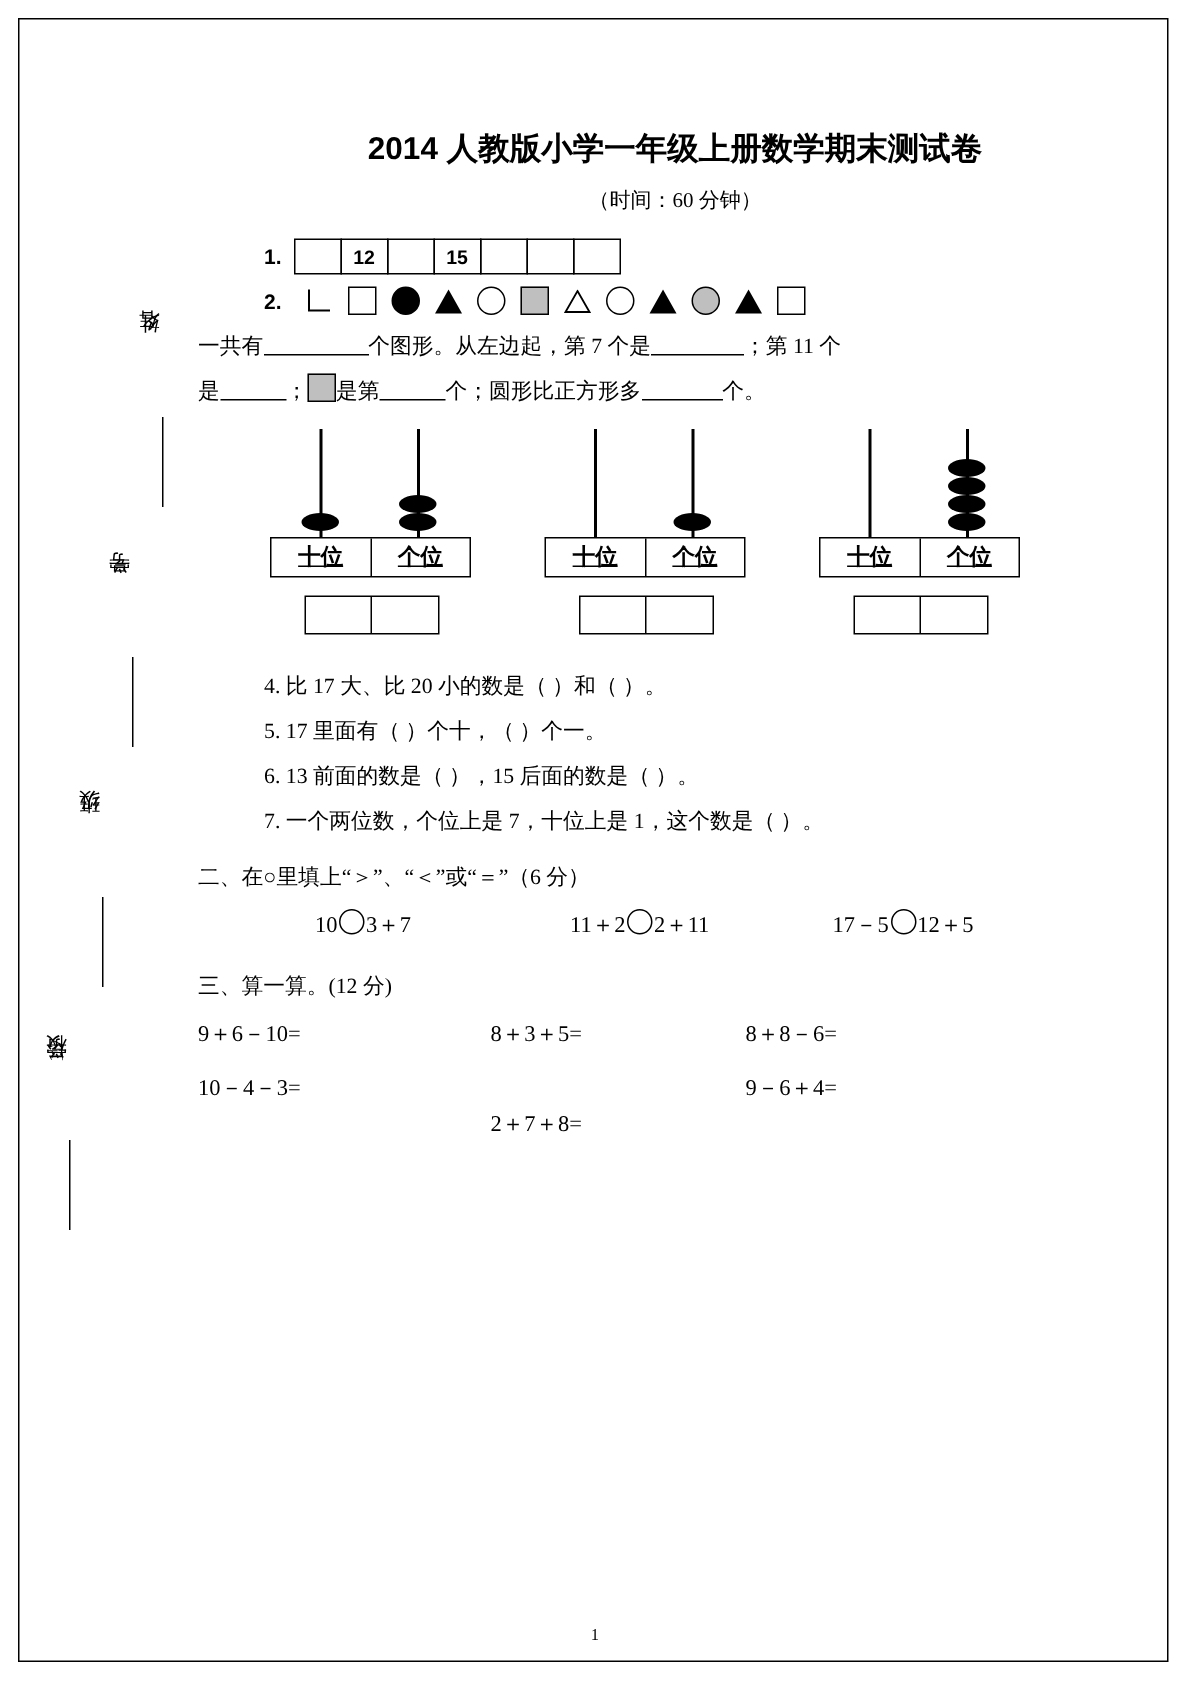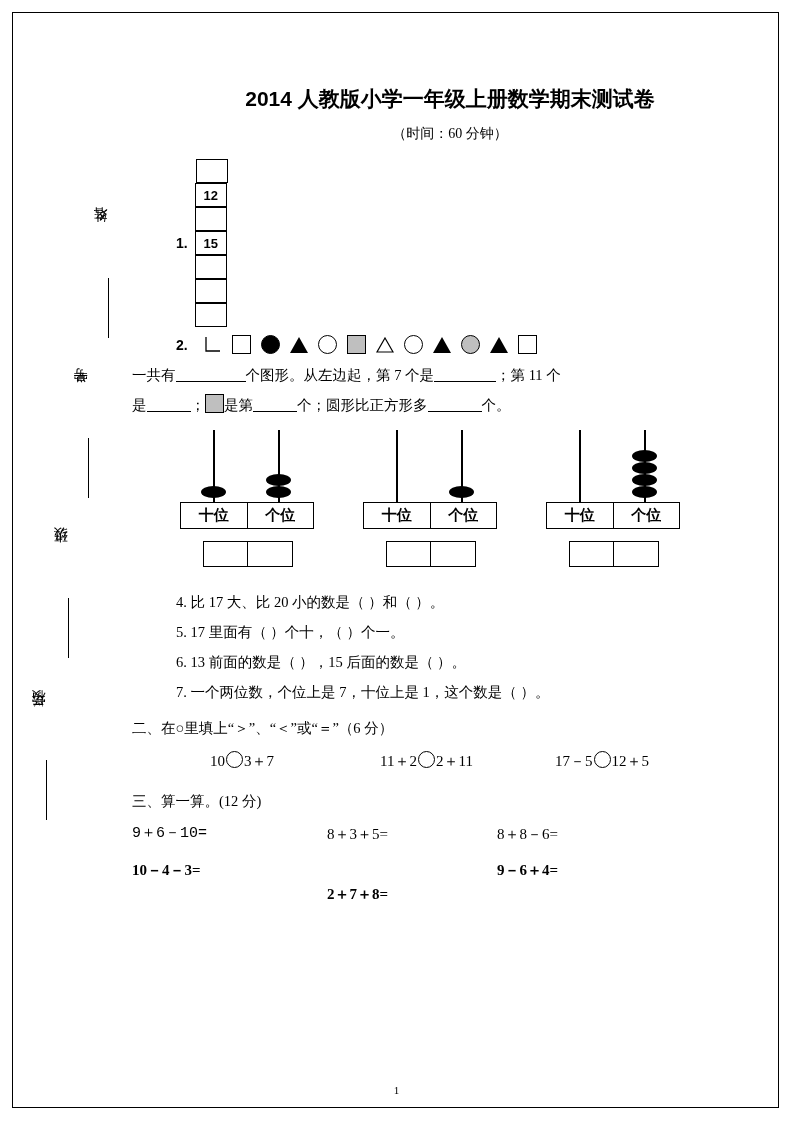--- a/index.html
+++ b/index.html
@@ -79,21 +79,21 @@
     display:flex;
     align-items:center;
     margin:10px 0 4px 26px;
   }
   .qnum{
     font-family:"Liberation Sans","DejaVu Sans",sans-serif;
     font-weight:bold;
     font-size:14px;
     margin-right:8px;
   }
-  .strip{ display:flex;flex-direction:column; }
+  .strip{ display:flex; }
   .cell{
     width:30px;height:22px;
     border:1px solid #000;
     margin-left:-1px;
     font-family:"Liberation Sans","DejaVu Sans",sans-serif;
     font-weight:bold;
     font-size:13px;
     display:flex;align-items:center;justify-content:center;
   }
   .cell:first-child{margin-left:0;}
@@ -152,20 +152,21 @@
     width:134px;
     box-sizing:border-box;
   }
   .place{
     flex:1;
     text-align:center;
     font-size:15px;
     font-weight:bold;
     padding:3px 0;
     font-family:"Liberation Serif","DejaVu Serif",serif;
+    text-decoration:underline;
   }
   .place:first-child{border-right:1.5px solid #000;}
   .ansbox{
     display:flex;
     width:90px;
     margin:12px auto 0 auto;
     border:1px solid #000;
     box-sizing:border-box;
     height:26px;
   }
@@ -345,25 +346,25 @@
       <span>11＋2</span><span class="circ"></span><span>2＋11</span>
     </span>
     <span>
       <span>17－5</span><span class="circ"></span><span>12＋5</span>
     </span>
   </div>
 
   <div class="sec-head" style="margin-left:-18px;margin-top:18px;">三、算一算。(12 分)</div>
 
   <div class="calc-row" style="margin-left:-18px;">
-    <span style="width:195px;font-family:Liberation Mono, monospace;">9＋6－10=</span>
+    <span style="width:195px;">9＋6－10=</span>
     <span style="width:170px;">8＋3＋5=</span>
     <span>8＋8－6=</span>
   </div>
-  <div class="calc-row" style="margin-left:-18px;font-weight:bold;">
+  <div class="calc-row" style="margin-left:-18px;">
     <span style="width:195px;">10－4－3=</span>
     <span style="width:170px;margin-top:24px;">2＋7＋8=</span>
     <span>9－6＋4=</span>
   </div>
 
 </div>
 
 <div class="pagenum">1</div>
 
 </body></html>

